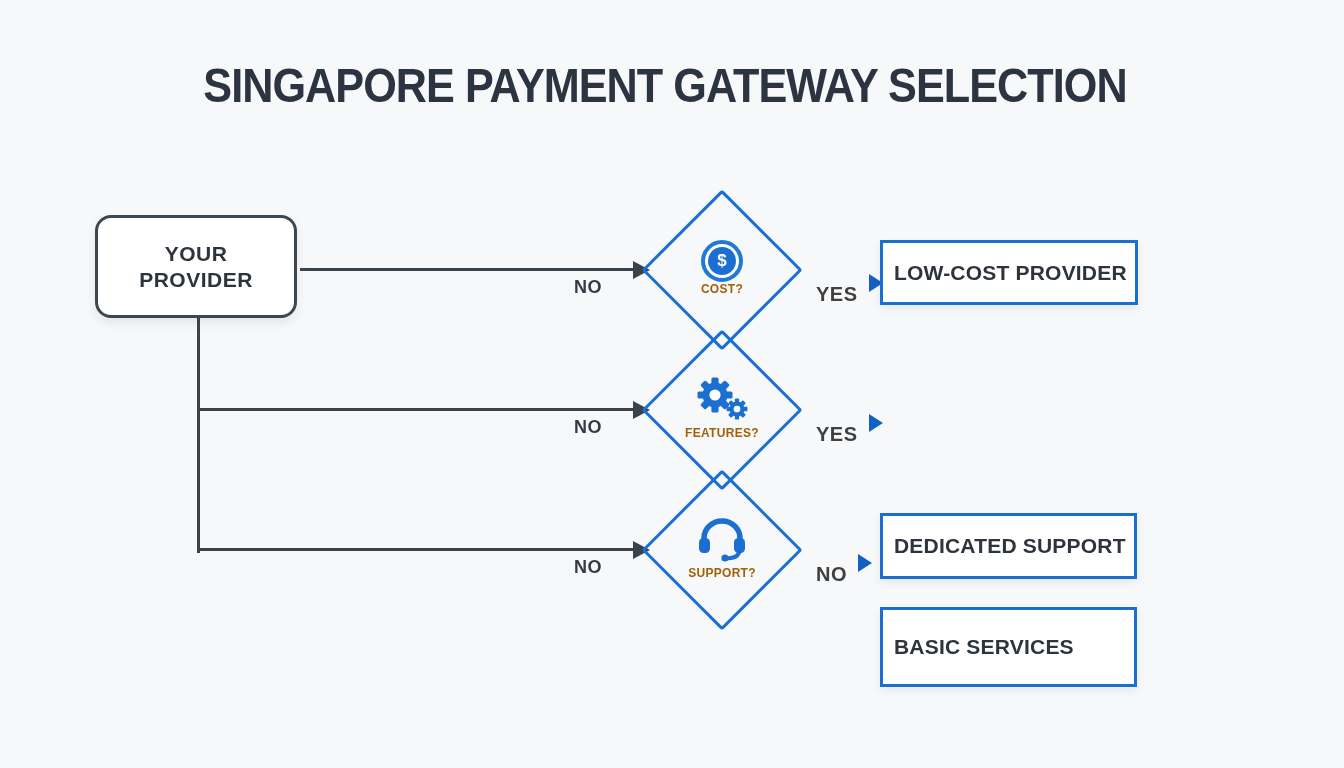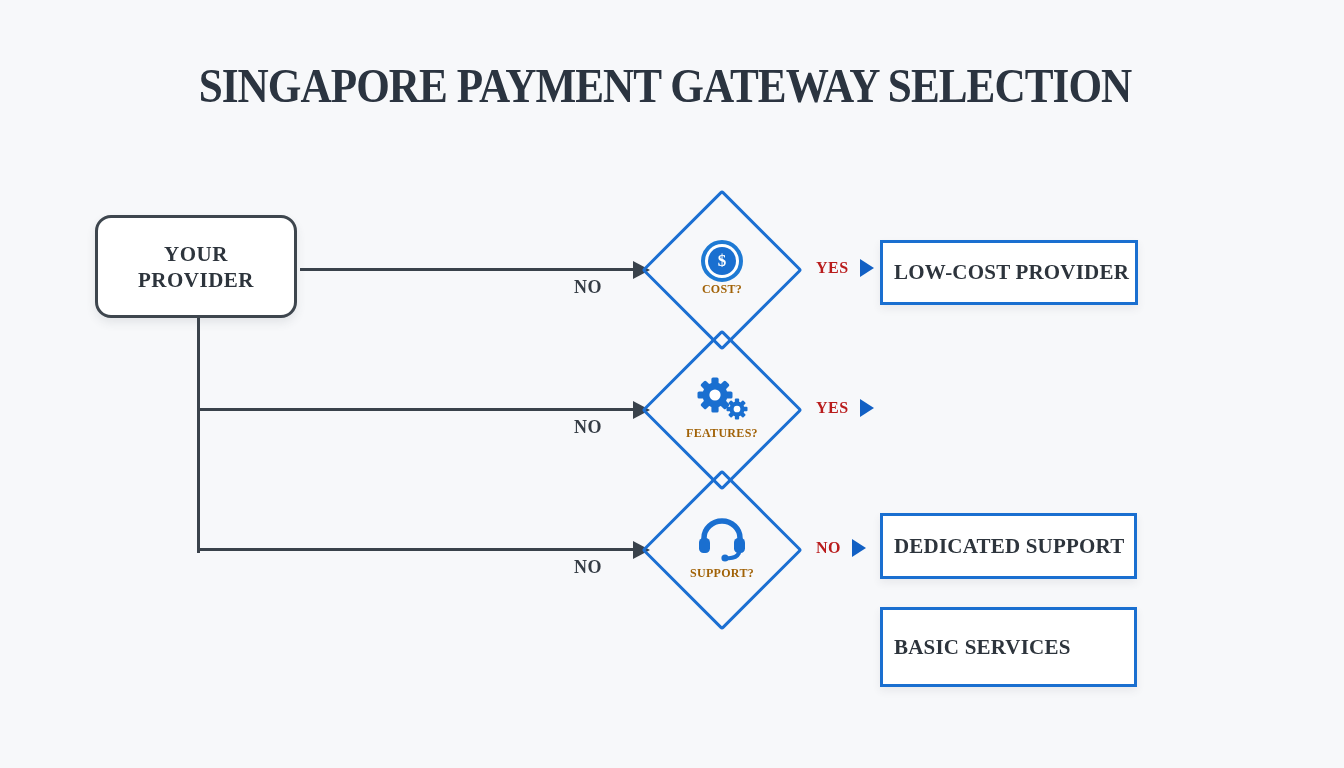--- a/index.html
+++ b/index.html
@@ -1,18 +1,18 @@
 <!DOCTYPE html>
 <html><head>
 <meta charset="utf-8">
 <style>
   * { margin:0; padding:0; box-sizing:border-box; }
   html,body { width:1344px; height:768px; }
   body { font-family:"Liberation Sans", sans-serif; background:#f7f8fa; overflow:hidden; }
-  .stage { position:relative; width:1344px; height:768px; background:#f7f8fa;font-family:Liberation Serif, serif; }
+  .stage { position:relative; width:1344px; height:768px; background:#f7f8fa; }
 
   .title { position:absolute; left:0; top:60px; width:1330px; text-align:center;
            font-size:45px; font-weight:bold; color:#2b3440; letter-spacing:-1px;
            transform:scale(0.96,1.08); }
 
   
   .start-node { position:absolute; left:95px; top:215px; width:202px; height:103px;
                 background:#ffffff; border:3px solid #3e464e; border-radius:16px;
                 display:flex; flex-direction:column; align-items:center; justify-content:center;
                 box-shadow:0 5px 10px rgba(60,70,80,0.10); }
@@ -37,21 +37,21 @@
 
   
   .dollar-ring { width:42px; height:42px; border:4px solid #1e7ad4; border-radius:50%;
                  display:flex; align-items:center; justify-content:center; background:#fff; }
   .dollar-core { width:28px; height:28px; background:#1a6fd0; border-radius:50%;
                  display:flex; align-items:center; justify-content:center;
                  color:#ffffff; font-size:17px; font-weight:bold; }
 
   
   .answer { position:absolute; display:flex; align-items:center; gap:11px; }
-  .answer .txt { font-size:16px; font-weight:bold; color:#b91c1c; letter-spacing:0.5px; }
+  .answer .txt { font-size:20px; font-weight:bold; color:#404040; letter-spacing:0.5px;margin-top:24px; }
   .answer .tri { width:0; height:0; border-top:9px solid transparent;
                  border-bottom:9px solid transparent; border-left:14px solid #1260c4; }
 
   
   .outcome { position:absolute; background:#ffffff; border:3px solid #1a6fd0; border-radius:0;
              display:flex; align-items:center; padding-left:11px;
              box-shadow:0 4px 8px rgba(60,70,80,0.08); }
   .outcome .t { font-size:21px; font-weight:bold; color:#2d343c; letter-spacing:0.2px; white-space:nowrap; }
 </style>
 </head>

